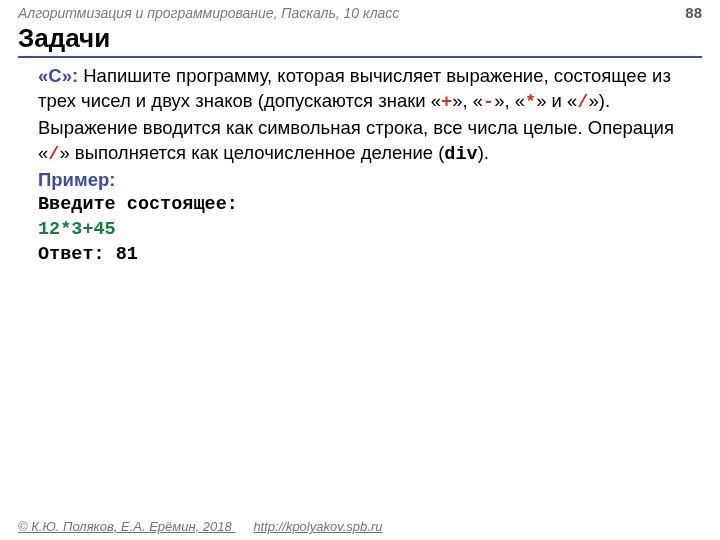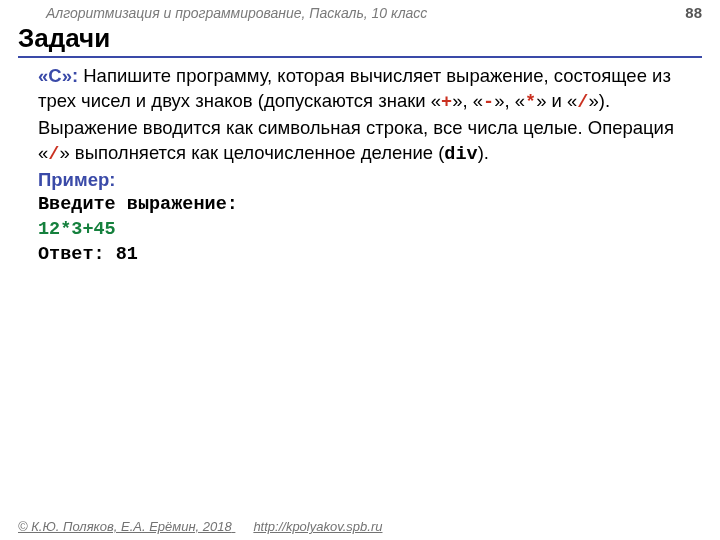--- a/index.html
+++ b/index.html
@@ -12,21 +12,20 @@
     overflow: hidden;
   }
   .header-bar {
     display: flex;
     justify-content: space-between;
     align-items: center;
     padding: 4px 18px 2px 18px;
     font-size: 14px;
     font-style: italic;
     color: #7a7a7a;
-    margin-left: 28px;
   }
   .page-num {
     font-style: normal;
     font-weight: bold;
     color: #555;
     font-size: 15px;
     text-align: right;
   }
   .title-block {
     padding: 0 18px;
@@ -91,21 +90,21 @@
 <div class="title-block">
   <div class="title">Задачи</div>
 </div>
 
 <div class="content">
   <div>
     <span class="label-c">«C»:</span><span> Напишите программу, которая вычисляет выражение, состоящее из трех чисел и двух знаков (допускаются знаки «</span><span class="op">+</span><span>», «</span><span class="op">-</span><span>», «</span><span class="op">*</span><span>» и «</span><span class="op">/</span><span>»). Выражение вводится как символьная строка, все числа целые. Операция «</span><span class="op">/</span><span>» выполняется как целочисленное деление (</span><span class="mono">div</span><span>).</span>
   </div>
 
   <div class="example-label">Пример:</div>
-  <div class="mono-line">Введите выражение:</div>
+  <div class="mono-line">Введите состоящее:</div>
   <div class="mono-line red">12*3+45</div>
   <div class="mono-line">
     <span>Ответ: </span><span>81</span>
   </div>
 </div>
 
 <div class="footer">
   <span>© К.Ю. Поляков, Е.А. Ерёмин, 2018</span>
   <span class="link">http://kpolyakov.spb.ru</span>
 </div>

